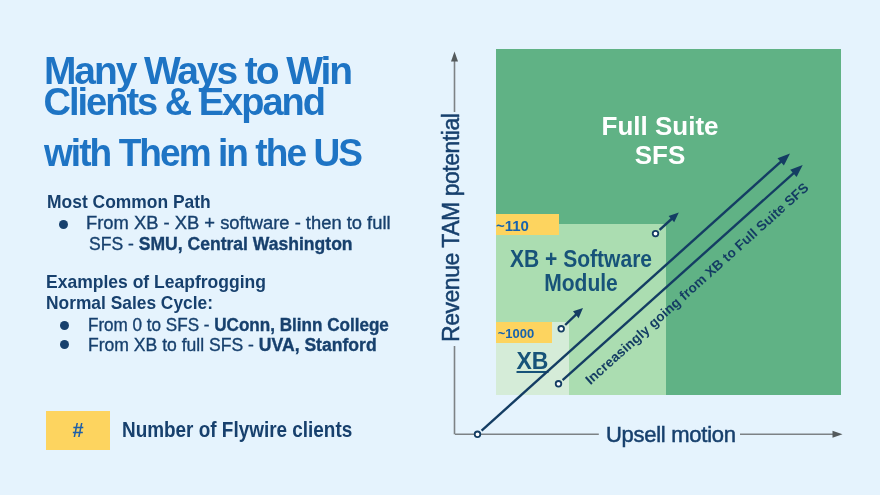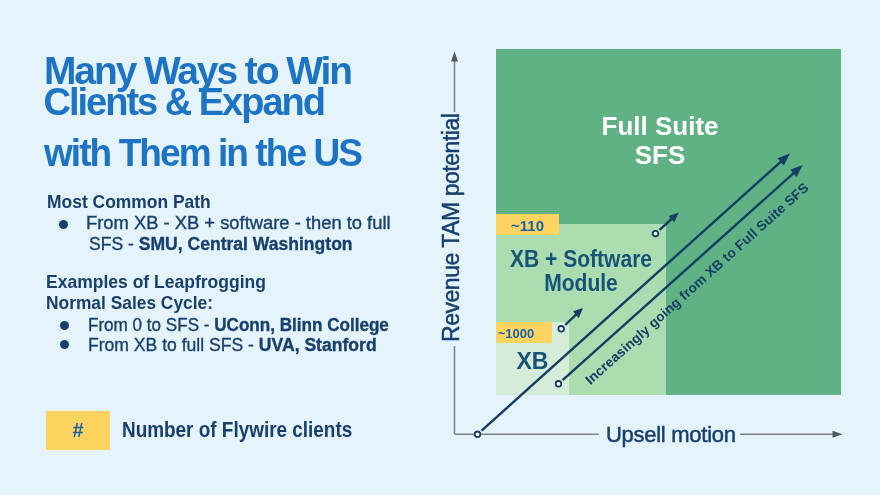--- a/index.html
+++ b/index.html
@@ -36,27 +36,27 @@
 
 <div class="rect" style="left:46px;top:411px;width:64px;height:39px;background:#fdd45f;"></div>
 <div class="abs b" style="left:46px;top:419px;width:64px;text-align:center;font-size:20px;color:#1e5fa8;transform-origin:center top;">#</div>
 <div class="abs b navy" style="left:121.9px;top:416.5px;font-size:22px;transform:scaleX(0.86);">Number of Flywire clients</div>
 
 <div class="rect" style="left:496px;top:49px;width:345px;height:346px;background:#60b285;"></div>
 <div class="rect" style="left:496px;top:224px;width:170px;height:171px;background:#abddb1;"></div>
 <div class="rect" style="left:496px;top:322px;width:73px;height:73px;background:#d5ecd8;"></div>
 
 <div class="rect" style="left:496px;top:214px;width:63px;height:21px;background:#fdd45f;"></div>
-<div class="abs b" style="left:496px;top:217px;width:63px;text-align:center;font-size:15px;color:#1763ae;">~110</div>
+<div class="abs b" style="left:496px;top:217px;width:63px;font-size:15px;color:#1763ae;">~110</div>
 <div class="rect" style="left:496px;top:322px;width:56px;height:21px;background:#fdd45f;"></div>
 <div class="abs b" style="left:496px;top:325.5px;width:40px;text-align:center;font-size:13px;color:#1763ae;">~1000</div>
 
 <div class="abs b" style="left:496px;top:112px;width:328px;text-align:center;font-size:26px;line-height:28.5px;color:#ffffff;">Full Suite<br>SFS</div>
 <div class="abs b" style="left:496px;top:246.5px;width:170px;text-align:center;font-size:23px;line-height:24.6px;color:#175379;transform:scaleX(0.915);transform-origin:center top;">XB + Software<br>Module</div>
-<div class="abs b" style="left:496px;top:347.5px;width:73px;text-align:center;font-size:23px;color:#175379;">XB</div>
+<div class="abs b" style="left:496px;top:347.5px;width:73px;text-align:center;font-size:23px;color:#175379;text-decoration:underline;">XB</div>
 
 <svg class="abs" style="left:0;top:0;" width="880" height="495" viewBox="0 0 880 495">
   <g stroke="#7d8285" stroke-width="1.6" fill="none">
     <line x1="454.5" y1="434.3" x2="454.5" y2="346"></line>
     <line x1="454.5" y1="112" x2="454.5" y2="59"></line>
     <line x1="455" y1="434.3" x2="598.8" y2="434.3"></line>
     <line x1="740" y1="434.3" x2="836" y2="434.3"></line>
   </g>
   <polygon points="454.5,51.5 458,61.5 451,61.5" fill="#545a5c"></polygon>
   <polygon points="842.5,434.3 832.5,430.8 832.5,437.8" fill="#545a5c"></polygon>

